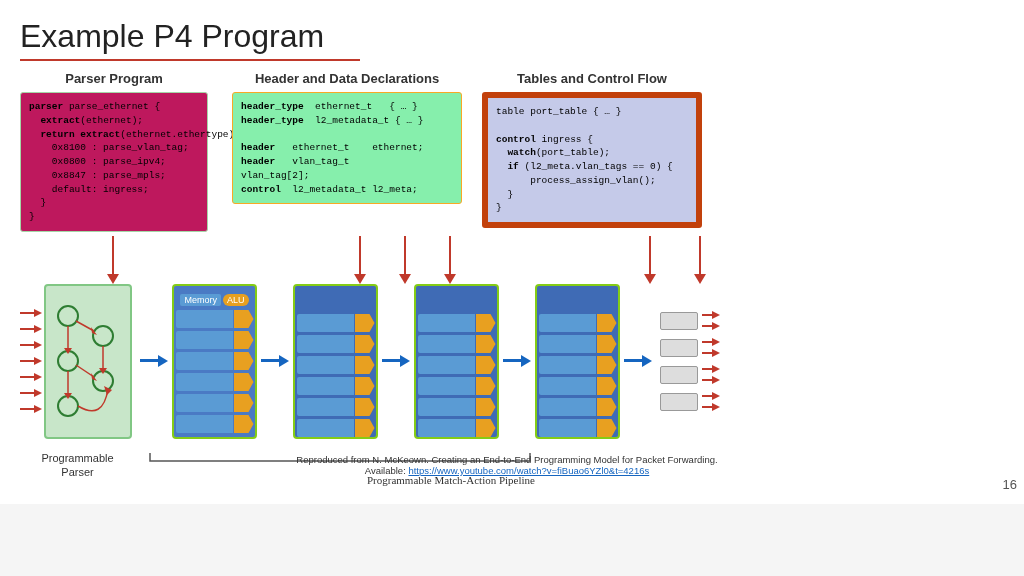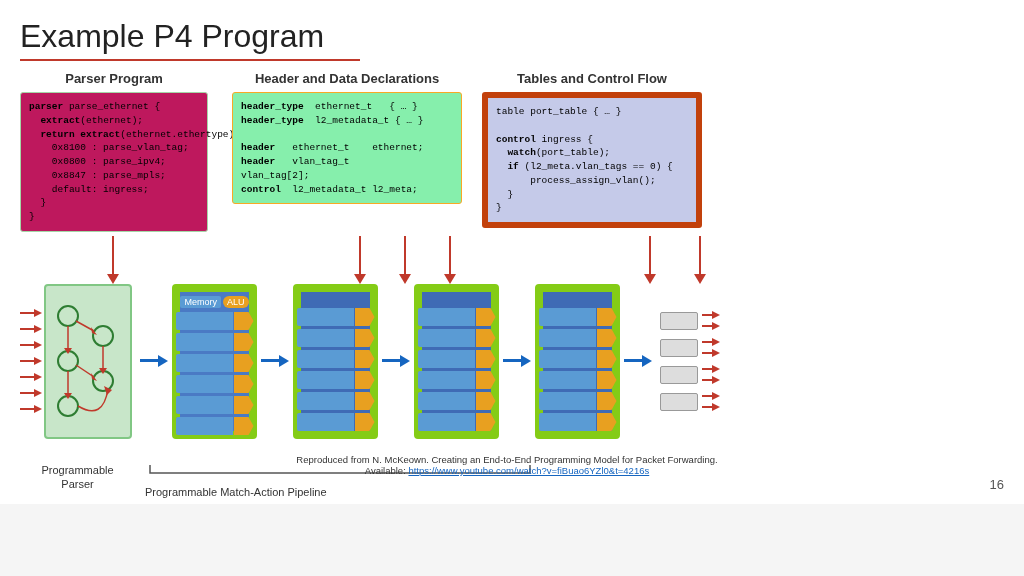--- a/index.html
+++ b/index.html
@@ -152,27 +152,27 @@
       right: 0;
       border-top: 6px solid transparent;
       border-bottom: 6px solid transparent;
       border-left: 10px solid #1565c0;
     }
 
     .stage-box {
       width: 85px;
       height: 155px;
       background: #3f6bb5;
-      border: 8px solid #84cc16;
+      border: 2px solid #84cc16;
       border-radius: 4px;
       position: relative;
       display: flex;
       flex-direction: column;
       align-items: center;
-      justify-content: flex-start;
+      justify-content: center;
       padding-top: 4px;
       flex-shrink: 0;
     }
 
     .stage-box-first {
       background: #4a7ac4;
     }
 
     .memory-alu {
       display: flex;
@@ -235,21 +235,21 @@
     }
 
     .footer-link {
       color: #1565c0;
       text-decoration: underline;
     }
 
     .slide-number {
       position: absolute;
       bottom: 12px;
-      right: 20px;
+      right: 7px;
       font-size: 13px;
       color: #555;
     }
 
     .section-col {
       display: flex;
       flex-direction: column;
       align-items: center;
     }
 
@@ -580,32 +580,32 @@
           <div class="output-box"></div>
           <div class="output-arrows">
             <div class="output-arrow-small"></div>
             <div class="output-arrow-small"></div>
           </div>
         </div>
       </div>
 
     </div>
 
-    <div style="position:absolute;top:227px;left:0;display:flex;flex-direction:row;align-items:flex-start;">
+    <div style="position:absolute;top:215px;left:0;display:flex;flex-direction:row;align-items:flex-start;">
 
       <div style="width:115px;text-align:center;">
         <div style="font-size:11px;color:#333;line-height:1.3;">Programmable<br>Parser</div>
       </div>
 
       <div style="margin-left:10px;">
         
         <svg width="390" height="18">
           <path d="M5 2 L5 10 L385 10 L385 2" fill="none" stroke="#555" stroke-width="1.5"></path>
         </svg>
-        <div style="text-align:left;font-size:11px;color:#333;width:390px;margin-top:1px;">Programmable Match-Action Pipeline</div>
+        <div style="text-align:right;font-size:11px;color:#333;width:390px;margin-top:1px;font-family:Liberation Serif, serif;">Programmable Match-Action Pipeline</div>
       </div>
     </div>
 
   </div>
 
   <div style="position:absolute;bottom:28px;left:20px;right:30px;">
     <div class="footer-text">
       <span>Reproduced from N. McKeown. Creating an End-to-End Programming Model for Packet Forwarding.</span><br>
       <span>Available:</span>
       <a class="footer-link" href="#">https://www.youtube.com/watch?v=fiBuao6YZl0&amp;t=4216s</a>

